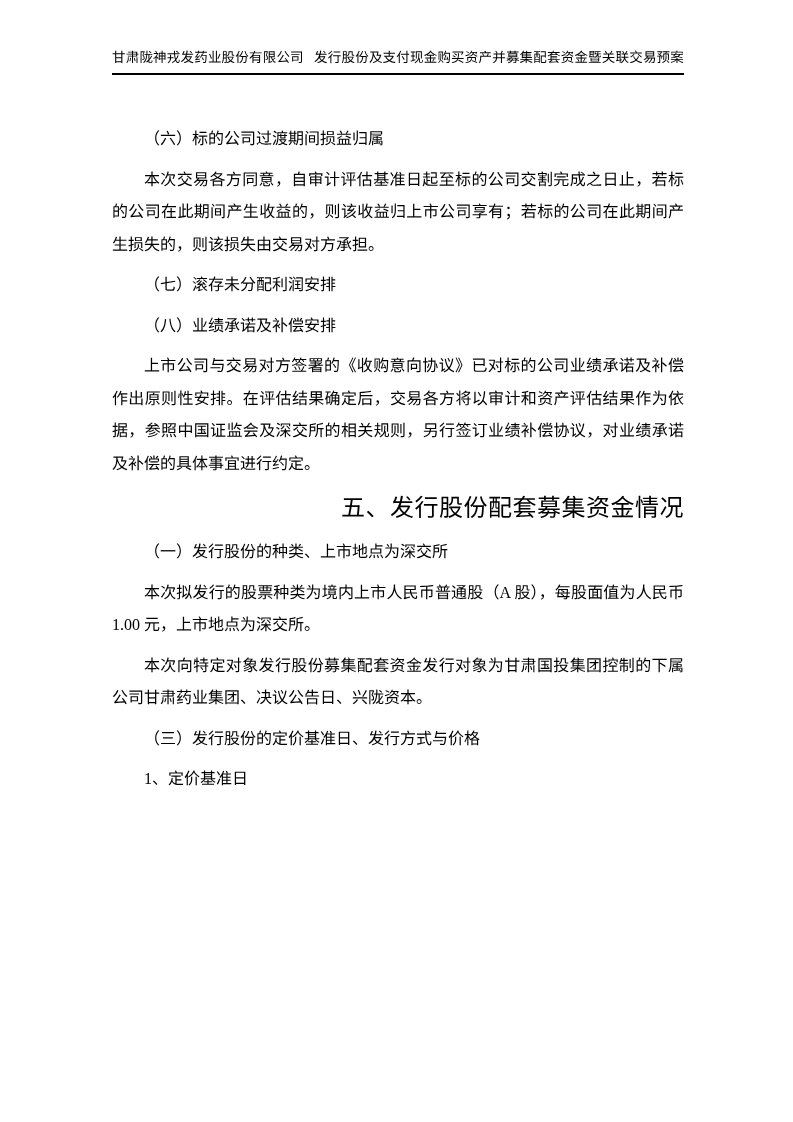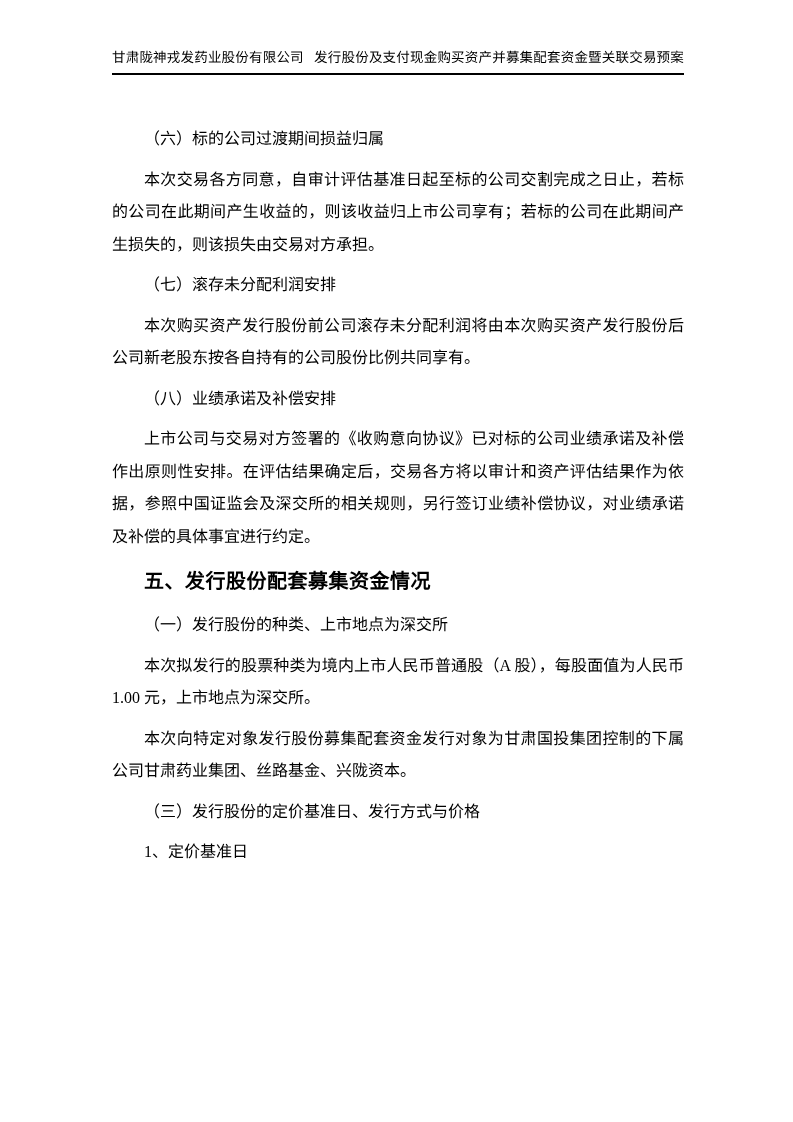--- a/index.html
+++ b/index.html
@@ -38,50 +38,49 @@
     line-height: 32.5px;
     margin: 0 0 8px 0;
     text-indent: 32px;
     text-align: justify;
     text-justify: inter-ideograph;
   }
   .subheading {
     text-align: left;
   }
   .chapter-heading {
-    font-size: 20px;
+    font-size: 24px;
     line-height: 40px;
-    font-weight: bold;
+    font-weight: normal;
     margin: 2px 0 8px 0;
     text-indent: 32px;
-    text-align: left;
+    text-align: right;
     letter-spacing: 0.5px;
   }
   .numbered-heading {
     text-align: left;
   }
 </style>
 </head>
 <body>
 
 <div class="page">
 
   <div class="doc-header">
     <span>甘肃陇神戎发药业股份有限公司</span>
     <span>发行股份及支付现金购买资产并募集配套资金暨关联交易预案</span>
   </div>
 
   <div class="doc-body">
     <div class="block subheading">（六）标的公司过渡期间损益归属</div>
     <div class="block">本次交易各方同意，自审计评估基准日起至标的公司交割完成之日止，若标的公司在此期间产生收益的，则该收益归上市公司享有；若标的公司在此期间产生损失的，则该损失由交易对方承担。</div>
     <div class="block subheading">（七）滚存未分配利润安排</div>
-    <div class="block">本次购买资产发行股份前公司滚存未分配利润将由本次购买资产发行股份后公司新老股东按各自持有的公司股份比例共同享有。</div>
     <div class="block subheading">（八）业绩承诺及补偿安排</div>
     <div class="block">上市公司与交易对方签署的《收购意向协议》已对标的公司业绩承诺及补偿作出原则性安排。在评估结果确定后，交易各方将以审计和资产评估结果作为依据，参照中国证监会及深交所的相关规则，另行签订业绩补偿协议，对业绩承诺及补偿的具体事宜进行约定。</div>
     <div class="chapter-heading">五、发行股份配套募集资金情况</div>
     <div class="block subheading">（一）发行股份的种类、上市地点为深交所</div>
     <div class="block">本次拟发行的股票种类为境内上市人民币普通股（A 股），每股面值为人民币 1.00 元，上市地点为深交所。</div>
-    <div class="block">本次向特定对象发行股份募集配套资金发行对象为甘肃国投集团控制的下属公司甘肃药业集团、丝路基金、兴陇资本。</div>
+    <div class="block">本次向特定对象发行股份募集配套资金发行对象为甘肃国投集团控制的下属公司甘肃药业集团、决议公告日、兴陇资本。</div>
     <div class="block subheading">（三）发行股份的定价基准日、发行方式与价格</div>
     <div class="block numbered-heading">1、定价基准日</div>
   </div>
 
 </div>
 
 </body></html>

